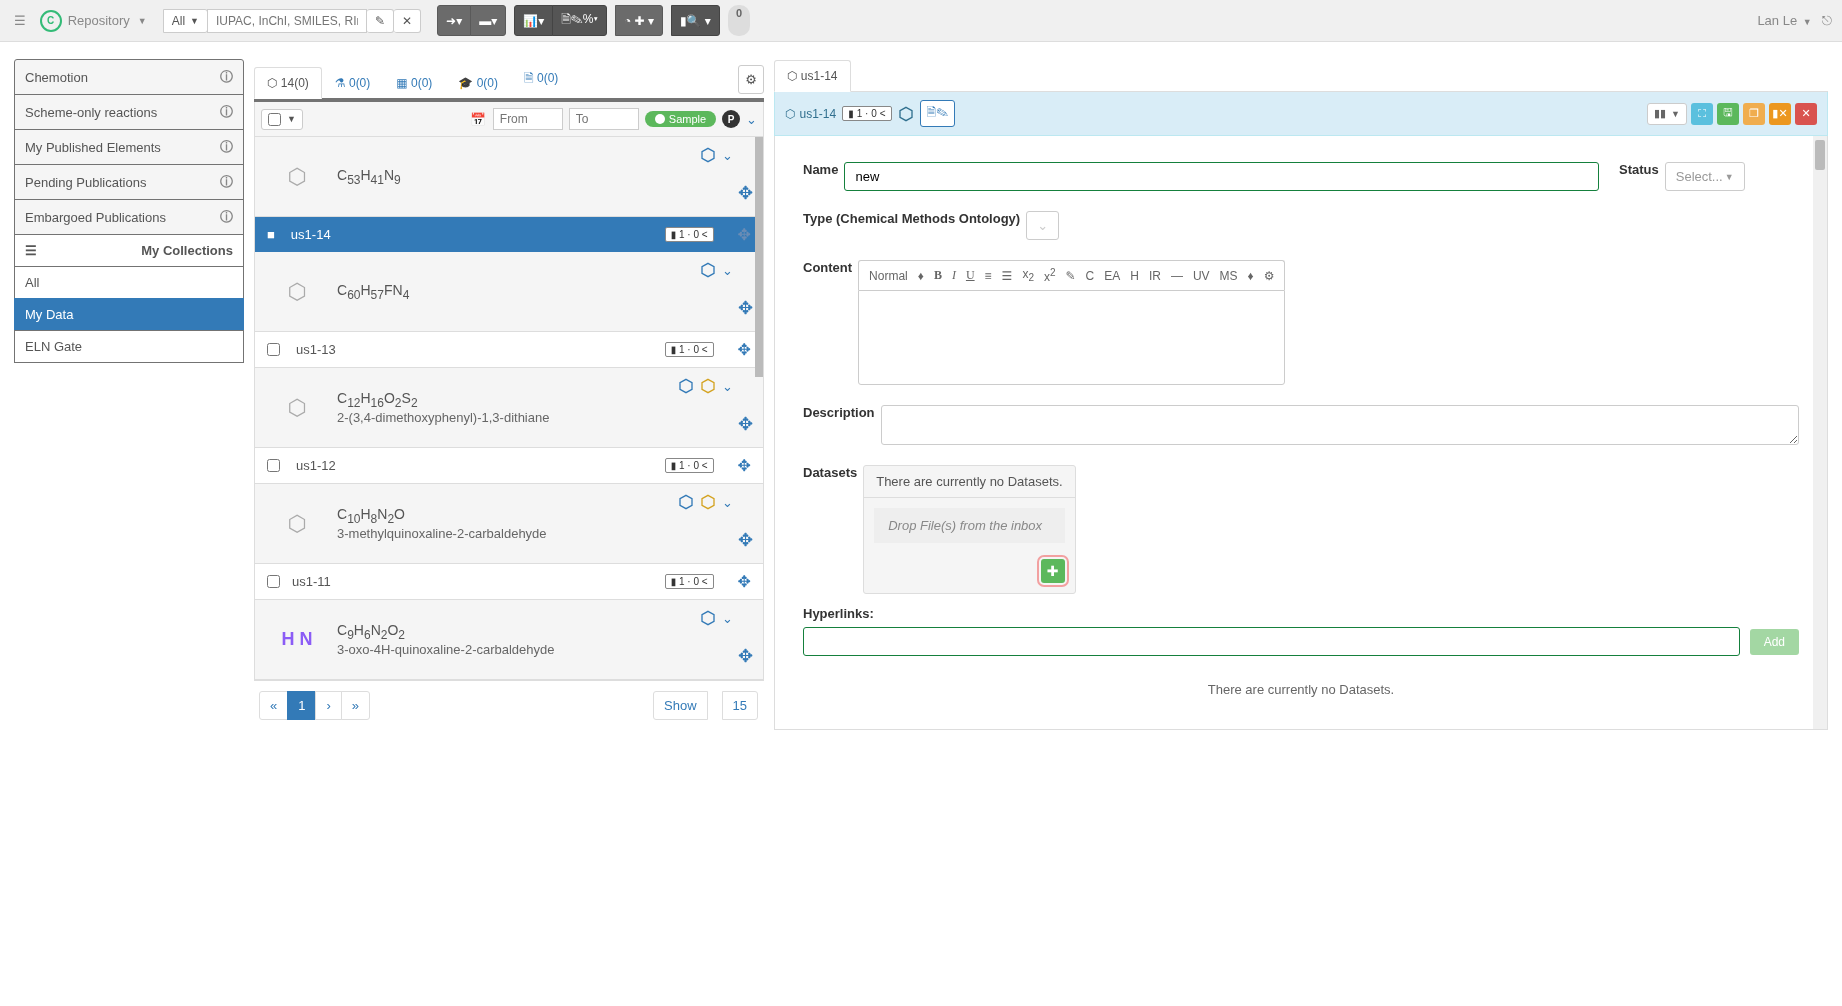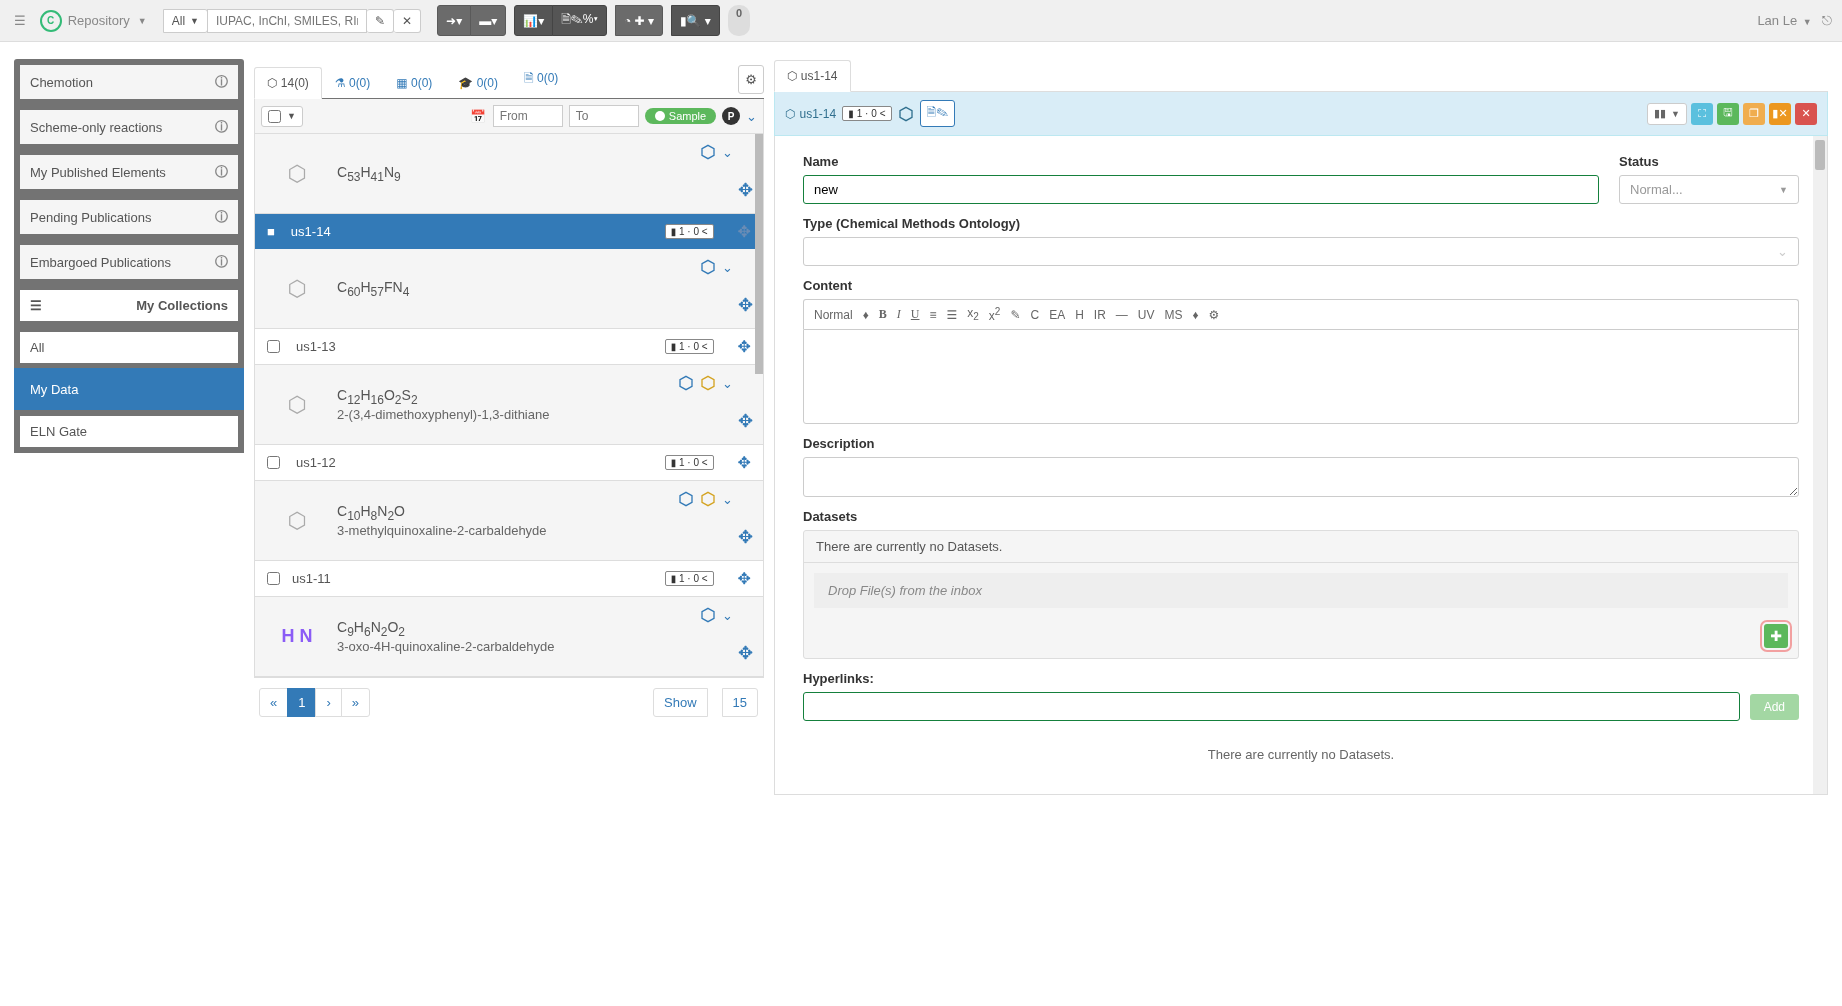--- a/index.html
+++ b/index.html
@@ -23,30 +23,30 @@
 .btn-dark { background: #6b6b6b; color: #fff; border-color: #5a5a5a; }
 .btn-darker { background: #555; color: #fff; border-color: #444; }
 .badge-circle { background: #ddd; color: #666; border-radius: 10px; padding: 2px 8px; font-size: 11px; font-weight: bold; }
 .nav-right { margin-left: auto; display: flex; align-items: center; gap: 10px; color: #888; }
 
 
 .main { display: flex; margin-top: 18px; }
 
 
 .sidebar { width: 230px; margin-left: 14px; }
-.side-item { background: #f5f5f5; border: 6px solid #737373; margin-top: -1px; padding: 8px 10px; display: flex; justify-content: space-between; align-items: center; cursor: pointer; font-size: 13px; }
+.side-item { background: #f5f5f5; border: 1px solid #737373; margin-top: -1px; padding: 8px 10px; display: flex; justify-content: space-between; align-items: center; cursor: pointer; font-size: 13px; }
 .side-item:first-child { border-top-left-radius: 3px; border-top-right-radius: 3px; }
 .side-header { background: #fff; font-weight: bold; display: flex; align-items: center; gap: 6px; }
 .side-item.plain { background: #fff; }
 .side-item.active { background: #337ab7; color: #fff; border-color: #337ab7; }
 .info-icon { color: #888; font-weight: bold; }
 
 
 .middle { flex: 0 0 510px; margin-left: 10px; display: flex; flex-direction: column; }
-.tabs { display: flex; border-bottom: 1px solid #737373; align-items: flex-end; }
+.tabs { display: flex; border-bottom: 4px solid #737373; align-items: flex-end; }
 .tab { padding: 8px 12px; border: 1px solid transparent; border-bottom: none; font-size: 12px; cursor: pointer; color: #337ab7; }
 .tab.active { border-color: #ddd; border-bottom: 1px solid #fff; margin-bottom: -1px; border-radius: 3px 3px 0 0; color: #555; }
 .tab-flask { color: #337ab7; }
 .tab-share { color: #337ab7; }
 .tab-graduation { color: #337ab7; }
 .tab-file { color: #337ab7; }
 .tab-spacer { flex: 1; }
 .tab-settings { padding: 6px; border: 1px solid #ccc; border-radius: 3px; margin-bottom: 4px; cursor: pointer; }
 
 .list-toolbar { display: flex; align-items: center; padding: 6px; background: #f5f5f5; border: 1px solid #ddd; border-top: none; gap: 6px; }
@@ -88,21 +88,21 @@
 .btn-blue { background: #5bc0de; }
 .btn-green { background: #5cb85c; }
 .btn-orange { background: #f0ad4e; }
 .btn-orange2 { background: #ec971f; }
 .btn-red { background: #d9534f; }
 .btn-gray-dd { background: #fff; border: 1px solid #ccc; color: #666; width: auto; padding: 0 6px; gap: 3px; }
 
 .form-area { border: 1px solid #ddd; border-top: none; padding: 18px 28px; position: relative; overflow-y: auto; }
 .form-area::-webkit-scrollbar { width: 14px; }
 .form-row { display: flex; gap: 20px; margin-bottom: 12px; }
-.form-col { flex: 1; display: flex; flex-direction: column; gap: 6px; }
+.form-col { flex: 1; display: flex; gap: 6px; margin-top: 8px; }
 .form-col-narrow { flex: 0 0 180px; }
 .label { font-weight: bold; font-size: 13px; color: #333; }
 .input { border: 1px solid #15803d; border-radius: 3px; padding: 6px 10px; font-size: 13px; width: 100%; }
 .select { border: 1px solid #ccc; border-radius: 3px; padding: 6px 10px; font-size: 13px; background: #fff; color: #999; display: flex; justify-content: space-between; align-items: center; }
 
 .editor-toolbar { border: 1px solid #ccc; border-bottom: none; padding: 6px 10px; display: flex; gap: 10px; align-items: center; font-size: 12px; color: #666; border-radius: 3px 3px 0 0; flex-wrap: wrap; }
 .editor-body { border: 1px solid #ccc; min-height: 95px; border-radius: 0 0 3px 3px; }
 .tb-sep { color: #666; }
 .tb-btn { cursor: pointer; font-size: 12px; }
 .tb-bold { font-weight: bold; font-family: serif; }
@@ -376,21 +376,21 @@
 
     <div class="form-area" style="position:relative">
       <div class="form-row">
         <div class="form-col">
           <span class="label">Name</span>
           <input class="input" value="new" style="">
         </div>
         <div class="form-col form-col-narrow">
           <span class="label">Status</span>
           <div class="select">
-              <span>Normal...</span>
+              <span>Select...</span>
               <span class="caret-down">▼</span>
             </div>
         </div>
       </div>
 
       <div class="form-row">
         <div class="form-col">
           <span class="label">Type (Chemical Methods Ontology)</span>
           <div class="select">
               <span></span>

